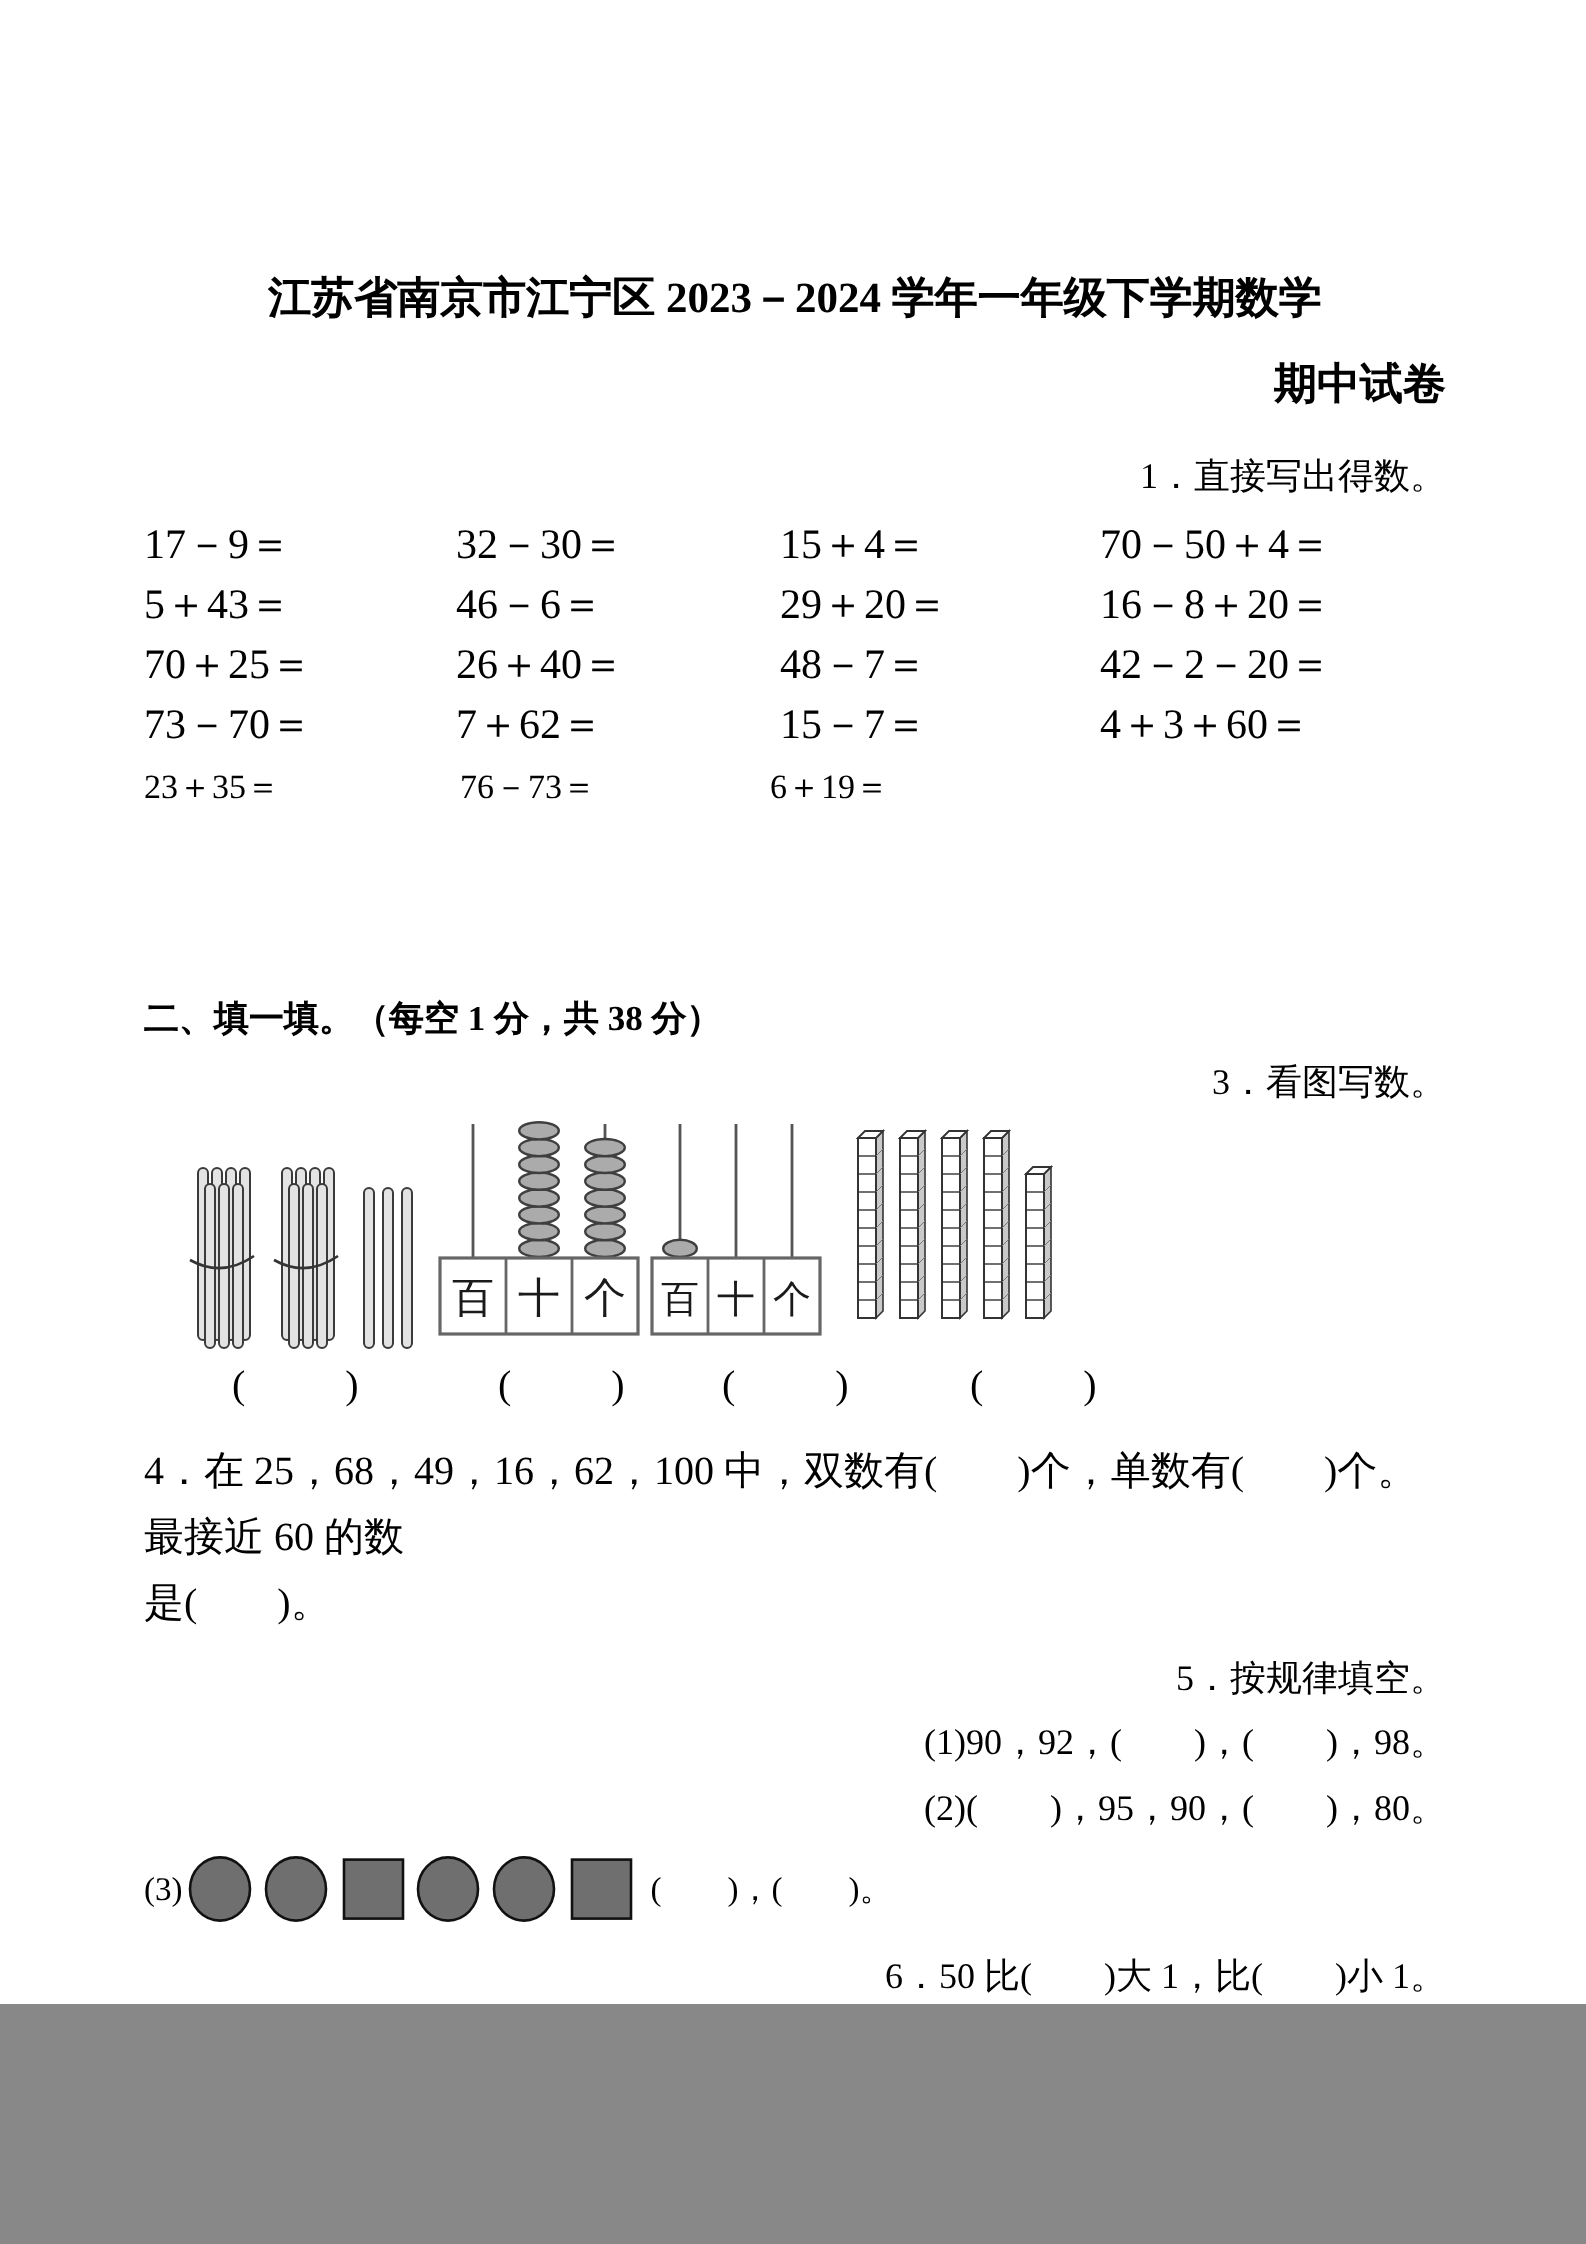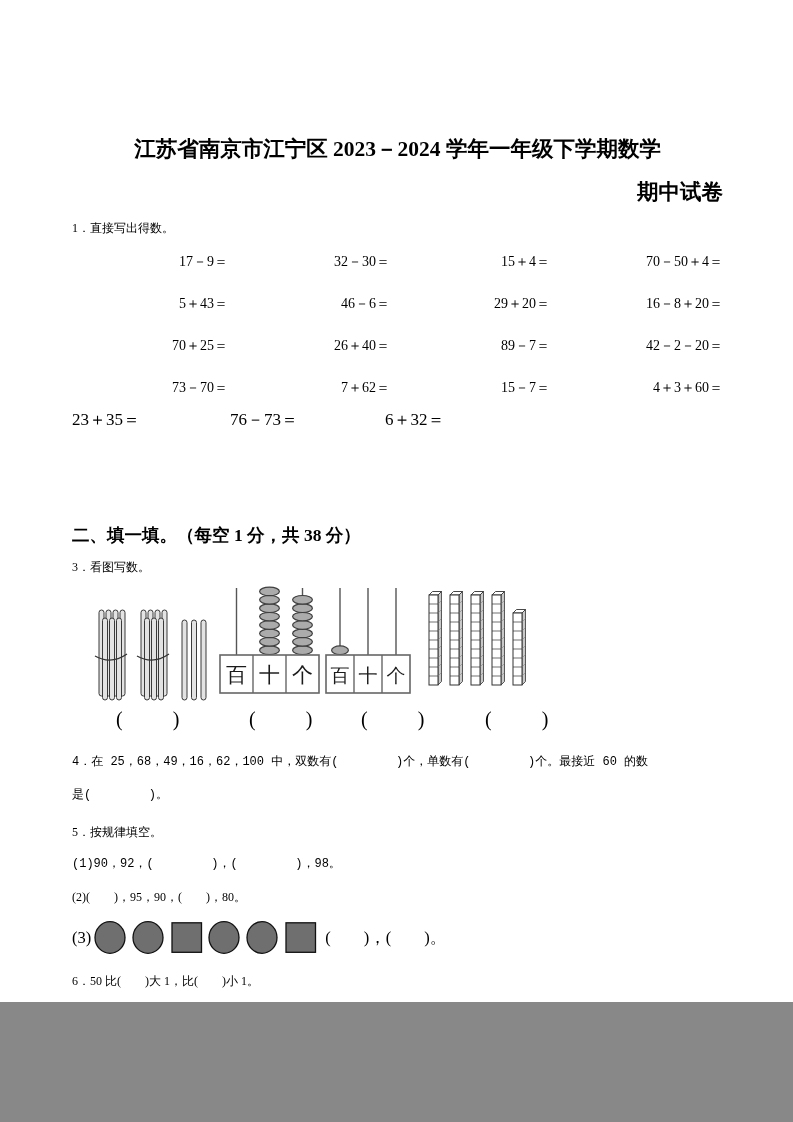--- a/index.html
+++ b/index.html
@@ -6,35 +6,35 @@
   .page {
     width:793px; height:1002px; margin:0 auto; background:#ffffff;
     position:relative; overflow:hidden; color:#000;
     font-family:"Liberation Serif","DejaVu Serif",serif;
   }
   .content { padding:0 70px 0 72px; }
   .t1 { margin:134px 0 0; text-align:center; font-size:21.5px; font-weight:bold; line-height:30px; white-space:pre-wrap; }
   .t2 { margin:13px 0 0; text-align:right; font-size:21.5px; font-weight:bold; line-height:30px; }
   .sec-heading { margin:13px 0 0; font-size:17.5px; font-weight:bold; line-height:24px; white-space:pre-wrap; }
   .sec-heading.s2 { margin-top:0; }
-  .line { font-size:12px; line-height:22px; margin:10px 0 0; white-space:pre-wrap; }
-  .eq-grid { display:grid; grid-template-columns:156px 162px 160px 1fr; row-gap:20px; font-size:14px; line-height:22px; margin-top:12px;text-align:right; }
+  .line { font-size:18px; line-height:22px; margin:20px 0 0; white-space:pre-wrap;text-align:right; }
+  .eq-grid { display:grid; grid-template-columns:156px 162px 160px 1fr; row-gap:8px; font-size:21px; line-height:22px; margin-top:12px; }
   .q2-grid { display:grid; grid-template-columns:158px 155px 170px 1fr; font-size:17px; line-height:22px; margin-top:10px; }
   .eq { white-space:pre; }
   .workspace { height:92px; }
   .figs { position:relative; height:126px; margin-top:2px; }
   .fig { position:absolute; }
   .fig-sticks  { left:20px;  top:22px; }
   .fig-abacus1 { left:146px; top:4px; }
   .fig-abacus2 { left:252px; top:4px; }
   .fig-cubes   { left:354px; top:0px; }
   .fig-blanks { position:relative; height:28px; font-size:20px; line-height:26px; }
   .fig-blanks span { position:absolute; white-space:pre; }
   .fb0 { left:44px; } .fb1 { left:177px; } .fb2 { left:289px; } .fb3 { left:413px; }
-  .q4line { font-size:12px; line-height:33px; margin:0; white-space:pre-wrap;font-family:Liberation Mono, monospace; }
+  .q4line { font-size:20px; line-height:33px; margin:0; white-space:pre-wrap; }
   .q4wrap { margin-top:12px; }
   .flexline { display:flex; align-items:center; margin-top:6px; font-size:16.5px; white-space:pre; }
   .flexline svg { display:block; margin:0 2px; }
   .pagenum { position:absolute; top:1062px; left:0; right:0; text-align:center; font-size:12.5px; color:#222; }
   svg text { font-family:"Liberation Serif","DejaVu Serif",serif; }
 </style>
 </head>
 <body>
 
 <div class="page">
@@ -50,33 +50,33 @@
       <span class="eq">17－9＝</span>
       <span class="eq">32－30＝</span>
       <span class="eq">15＋4＝</span>
       <span class="eq">70－50＋4＝</span>
       <span class="eq">5＋43＝</span>
       <span class="eq">46－6＝</span>
       <span class="eq">29＋20＝</span>
       <span class="eq">16－8＋20＝</span>
       <span class="eq">70＋25＝</span>
       <span class="eq">26＋40＝</span>
-      <span class="eq">89－7＝</span>
+      <span class="eq">48－7＝</span>
       <span class="eq">42－2－20＝</span>
       <span class="eq">73－70＝</span>
       <span class="eq">7＋62＝</span>
       <span class="eq">15－7＝</span>
       <span class="eq">4＋3＋60＝</span>
     </div>
 
 
     <div class="q2-grid">
       <span class="eq">23＋35＝</span>
       <span class="eq">76－73＝</span>
-      <span class="eq">6＋32＝</span>
+      <span class="eq">6＋19＝</span>
     </div>
 
     <div class="workspace"></div>
 
     <div class="sec-heading s2">二、填一填。（每空 1 分，共 38 分）</div>
 
     <div class="line" style="margin-top:9px;">3．看图写数。</div>
 
     <div class="figs">
       <div class="fig fig-sticks"><svg width="120" height="114" viewBox="0 0 120 114">
@@ -249,21 +249,21 @@
       <span class="fb2">(          )</span>
       <span class="fb3">(          )</span>
     </div>
 
     <div class="q4wrap">
       <p class="q4line">4．在 25，68，49，16，62，100 中，双数有(        )个，单数有(        )个。最接近 60 的数</p>
       <p class="q4line">是(        )。</p>
     </div>
 
     <div class="line" style="margin-top:4px; line-height:32px;">5．按规律填空。</div>
-    <div class="line" style="line-height:32px; margin-top:0;font-family:Liberation Mono, monospace;">(1)90，92，(        )，(        )，98。</div>
+    <div class="line" style="line-height:32px; margin-top:0;">(1)90，92，(        )，(        )，98。</div>
     <div class="line" style="line-height:32px; margin-top:1px;">(2)(        )，95，90，(        )，80。</div>
 
     <div class="flexline">
       <span>(3)</span>
       <span><svg width="230" height="37" viewBox="0 0 230 37">
             <ellipse cx="17" cy="18.5" rx="15" ry="15.8" fill="#6f6f6f" stroke="#111" stroke-width="1.3"></ellipse>
             <ellipse cx="55" cy="18.5" rx="15" ry="15.8" fill="#6f6f6f" stroke="#111" stroke-width="1.3"></ellipse>
             <rect x="79" y="3.8" width="29.5" height="29.5" fill="#6f6f6f" stroke="#111" stroke-width="1.3"></rect>
             <ellipse cx="131" cy="18.5" rx="15" ry="15.8" fill="#6f6f6f" stroke="#111" stroke-width="1.3"></ellipse>
             <ellipse cx="169" cy="18.5" rx="15" ry="15.8" fill="#6f6f6f" stroke="#111" stroke-width="1.3"></ellipse>

